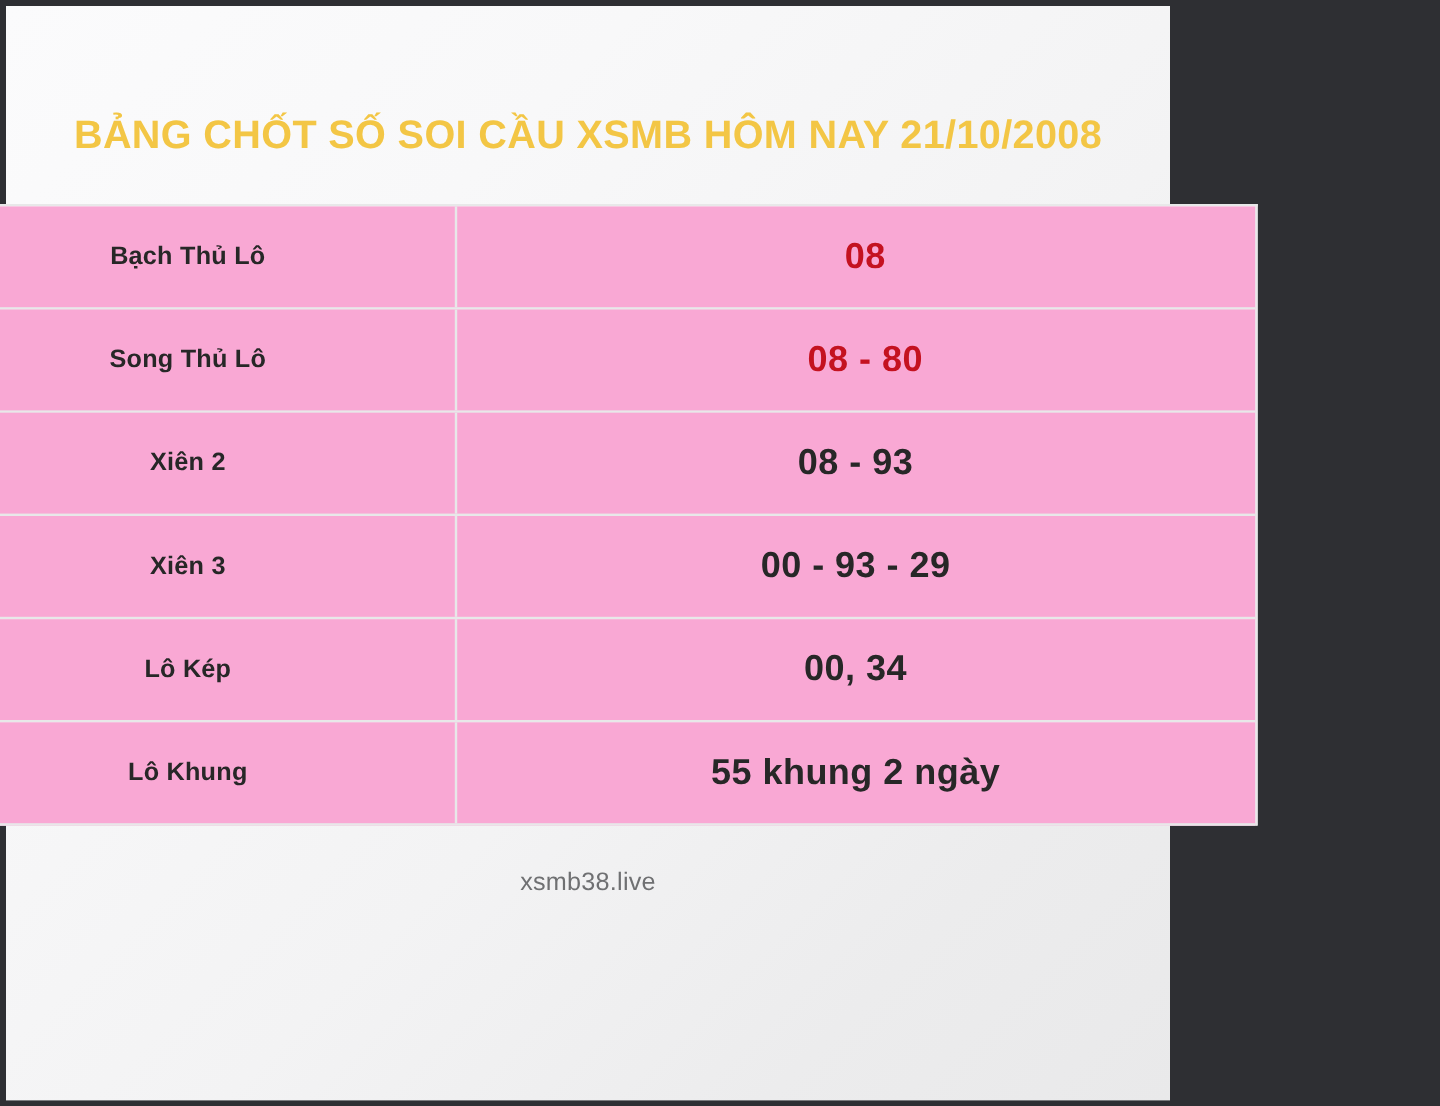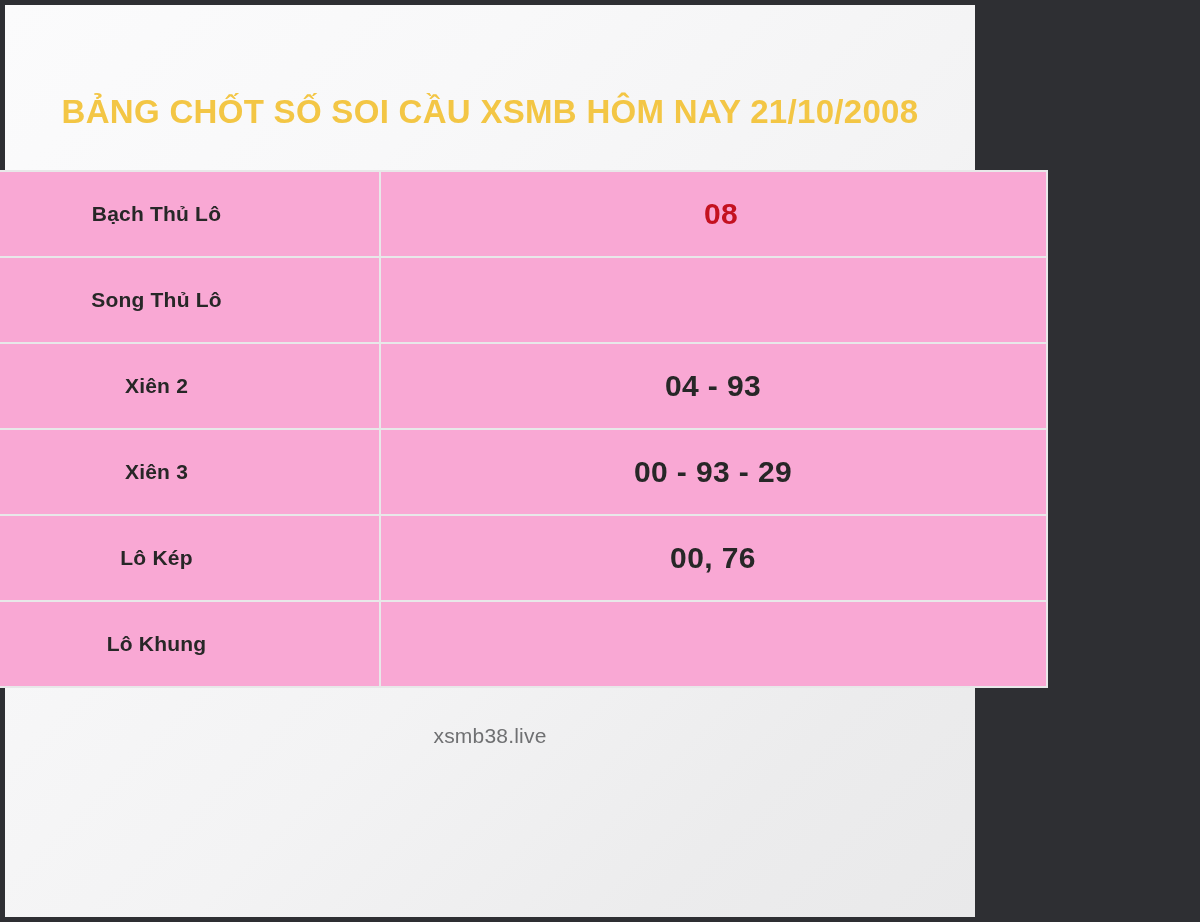--- a/index.html
+++ b/index.html
@@ -106,33 +106,35 @@
     <span class="title">BẢNG CHỐT SỐ SOI CẦU XSMB HÔM NAY 21/10/2008</span>
   </div>
 
   <div class="board" id="board">
       <div class="row">
         <div class="cell cell-label">Bạch Thủ Lô</div>
         <div class="cell cell-value size-lg accent">08</div>
       </div>
       <div class="row">
         <div class="cell cell-label">Song Thủ Lô</div>
+        <div class="cell cell-value size-lg accent">08 - 80</div>
       </div>
       <div class="row">
         <div class="cell cell-label">Xiên 2</div>
-        <div class="cell cell-value size-lg">04 - 93</div>
+        <div class="cell cell-value size-lg">08 - 93</div>
       </div>
       <div class="row">
         <div class="cell cell-label">Xiên 3</div>
         <div class="cell cell-value size-lg">00 - 93 - 29</div>
       </div>
       <div class="row">
         <div class="cell cell-label">Lô Kép</div>
-        <div class="cell cell-value size-lg">00, 76</div>
+        <div class="cell cell-value size-lg">00, 34</div>
       </div>
       <div class="row">
         <div class="cell cell-label">Lô Khung</div>
+        <div class="cell cell-value size-lg">55 khung 2 ngày</div>
       </div>
     </div>
 
   <div class="footer">xsmb38.live</div>
 
 </div>
 
 </body></html>

